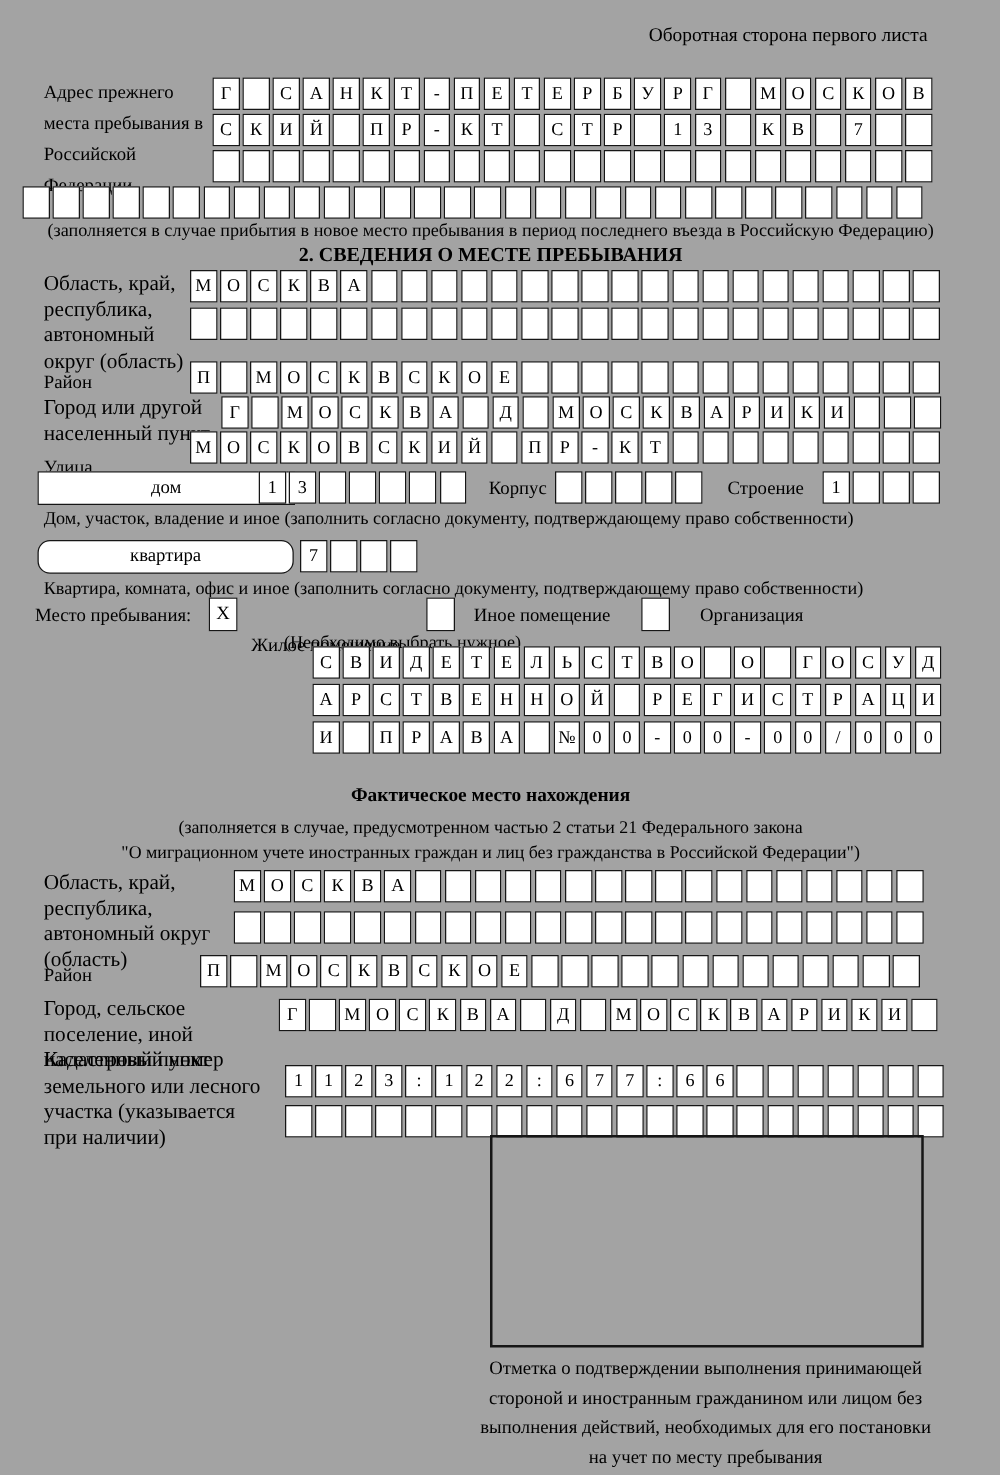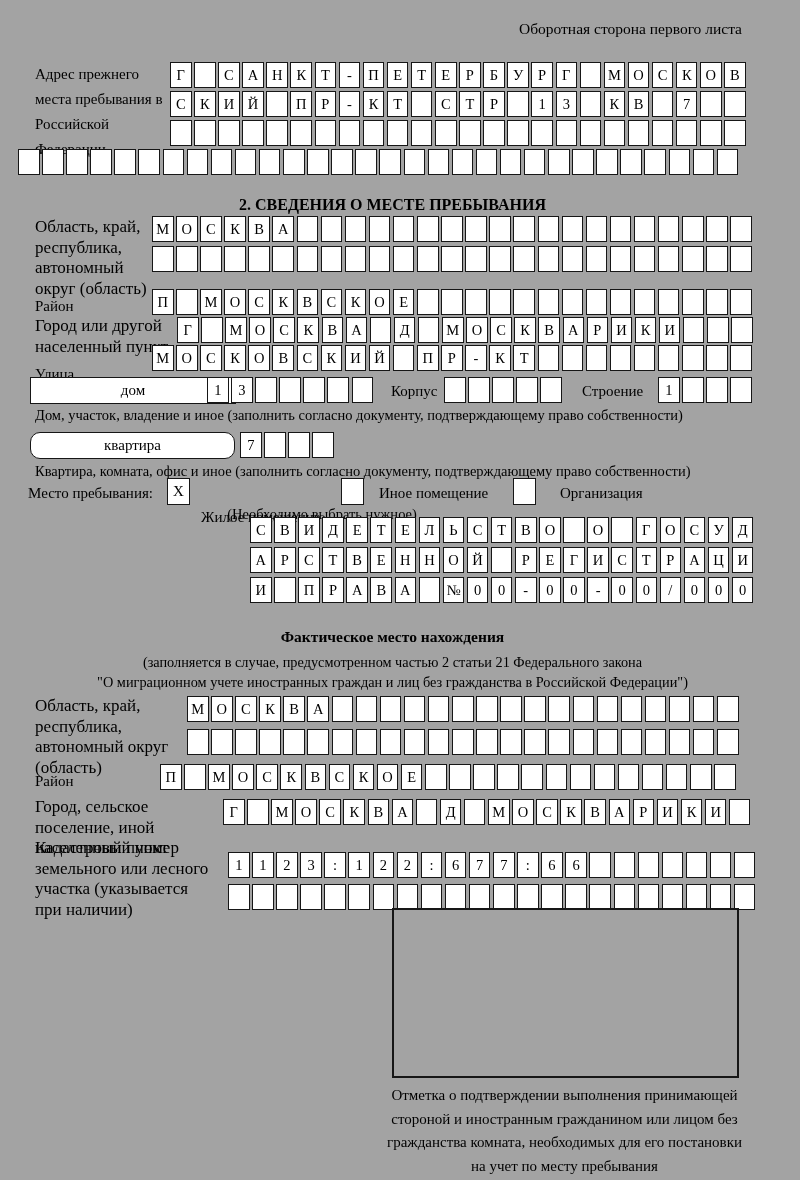--- a/index.html
+++ b/index.html
@@ -139,20 +139,21 @@
       <span class="cell"></span>
       <span class="cell"></span>
       <span class="cell"></span>
       <span class="cell"></span>
       <span class="cell"></span>
       <span class="cell"></span>
       <span class="cell"></span>
       <span class="cell"></span>
       <span class="cell"></span>
     </div>
+  <div class="abs note centered" style="top:177px;">(заполняется в случае прибытия в новое место пребывания в период последнего въезда в Российскую Федерацию)</div>
 
   <div class="abs bold centered" style="top:196px; font-size:16px;">2. СВЕДЕНИЯ О МЕСТЕ ПРЕБЫВАНИЯ</div>
 
   <div class="abs smlabel" style="left:35px; top:217px; width:118px;">Область, край, республика, автономный округ (область)</div>
   <div class="cells" style="left:152px; top:216px;">
       <span class="cell">М</span>
       <span class="cell">О</span>
       <span class="cell">С</span>
       <span class="cell">К</span>
       <span class="cell">В</span>
@@ -563,17 +564,17 @@
       <span class="cell"></span>
       <span class="cell"></span>
       <span class="cell"></span>
       <span class="cell"></span>
     </div>
 
   <div class="abs" style="left:392px; top:908px; width:347px; height:170px; border:2px solid #161616; box-sizing:border-box;"></div>
   <div class="abs" style="left:372px; top:1084px; width:385px; text-align:center; font-size:15px; line-height:23.5px;">
     <div>Отметка о подтверждении выполнения принимающей</div>
     <div>стороной и иностранным гражданином или лицом без</div>
-    <div>гражданства комната, необходимых для его постановки</div>
+    <div>выполнения действий, необходимых для его постановки</div>
     <div>на учет по месту пребывания</div>
   </div>
 
 </div>
 
 </body></html>

